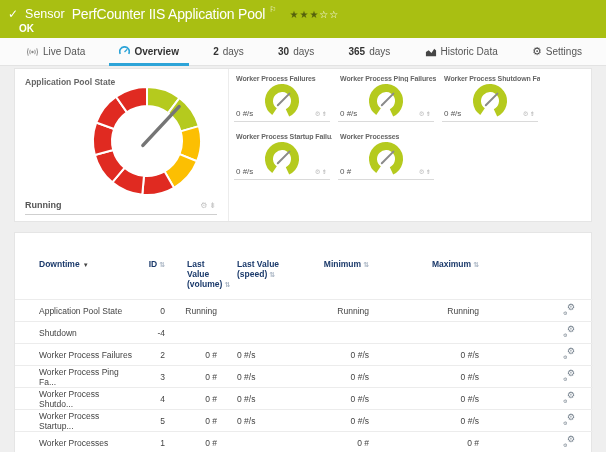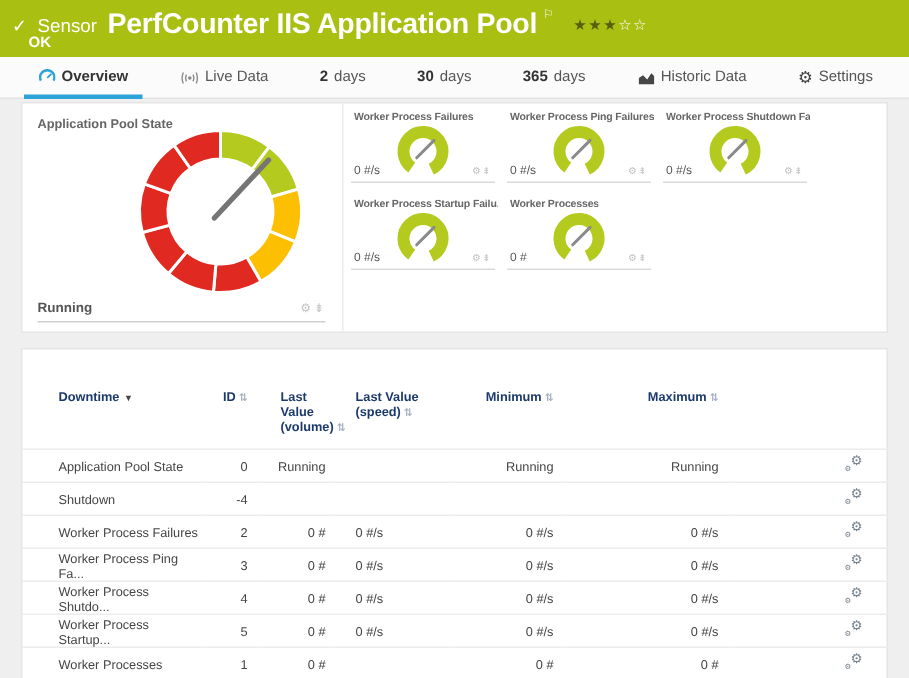--- a/index.html
+++ b/index.html
@@ -5,21 +5,21 @@
   * { margin:0; padding:0; box-sizing:border-box; }
   html,body { width:606px; height:452px; }
   body { font-family:"Liberation Sans","DejaVu Sans",sans-serif; background:#efefef; }
   #screen { position:relative; width:606px; height:452px; overflow:hidden; background:#efefef; }
 
   
   .topbar { position:absolute; top:0; left:0; width:606px; height:38px; background:#a9bf12; }
   .topbar-line { display:flex; align-items:center; gap:7px; padding:6px 0 0 8px; color:#fff; }
   .check { font-size:12px; font-weight:bold; }
   .kind { font-size:12.5px; }
-  .sensor-title { font-weight:bold; font-size:19px; letter-spacing:-0.2px; }
+  .sensor-title { font-weight:normal; font-size:14px; letter-spacing:-0.2px; }
   .flag { font-size:8px; align-self:flex-start; margin:-1px 0 0 -3px; opacity:.9; }
   .stars { font-size:10px; letter-spacing:1px; margin-left:6px; cursor:pointer; }
   .stars .f { color:rgba(40,45,10,.65); }
   .stars .e { color:#fff; }
   .status-ok { position:absolute; left:19px; top:23px; font-size:10px; font-weight:bold; color:#fff; }
 
   
   .tabbar { position:absolute; top:38px; left:0; width:606px; height:28px; background:#fbfbfb;
             border-bottom:1px solid #e3e3e3; display:flex; justify-content:space-between;
             padding:0 14px 0 16px; font-size:10px; color:#555; }
@@ -87,34 +87,34 @@
       <span class="check">✓</span>
       <span class="kind">Sensor</span>
       <span class="sensor-title">PerfCounter IIS Application Pool</span>
       <span class="flag">⚐</span>
       <span class="stars"><span class="f">★★★</span><span class="e">☆☆</span></span>
     </div>
     <div class="status-ok">OK</div>
   </div>
 
   <div class="tabbar">
+    <div class="tab">
+      <svg width="13" height="10" viewBox="0 0 14 10">
+        <circle cx="7" cy="5" r="1.3" fill="#8a8a8a"></circle>
+        <path d="M4.6 2.6 Q3.4 5 4.6 7.4 M2.4 1 Q0.6 5 2.4 9" fill="none" stroke="#8a8a8a" stroke-width="1"></path>
+        <path d="M9.4 2.6 Q10.6 5 9.4 7.4 M11.6 1 Q13.4 5 11.6 9" fill="none" stroke="#8a8a8a" stroke-width="1"></path>
+      </svg>
+      <span>Live Data</span>
+    </div>
     <div class="tab active">
       <svg width="11" height="11" viewBox="0 0 12 12">
         <path d="M10.6 8.5 A5.2 5.2 0 1 0 1.4 8.5" fill="none" stroke="#2da4d8" stroke-width="1.8"></path>
         <line x1="6" y1="6.5" x2="9" y2="3.5" stroke="#2da4d8" stroke-width="1.4"></line>
       </svg>
       <span>Overview</span>
-    </div>
-    <div class="tab">
-      <svg width="13" height="10" viewBox="0 0 14 10">
-        <circle cx="7" cy="5" r="1.3" fill="#8a8a8a"></circle>
-        <path d="M4.6 2.6 Q3.4 5 4.6 7.4 M2.4 1 Q0.6 5 2.4 9" fill="none" stroke="#8a8a8a" stroke-width="1"></path>
-        <path d="M9.4 2.6 Q10.6 5 9.4 7.4 M11.6 1 Q13.4 5 11.6 9" fill="none" stroke="#8a8a8a" stroke-width="1"></path>
-      </svg>
-      <span>Live Data</span>
     </div>
     <div class="tab">
       <b>2</b>
       <span>days</span>
     </div>
     <div class="tab">
       <b>30</b>
       <span>days</span>
     </div>
     <div class="tab">

